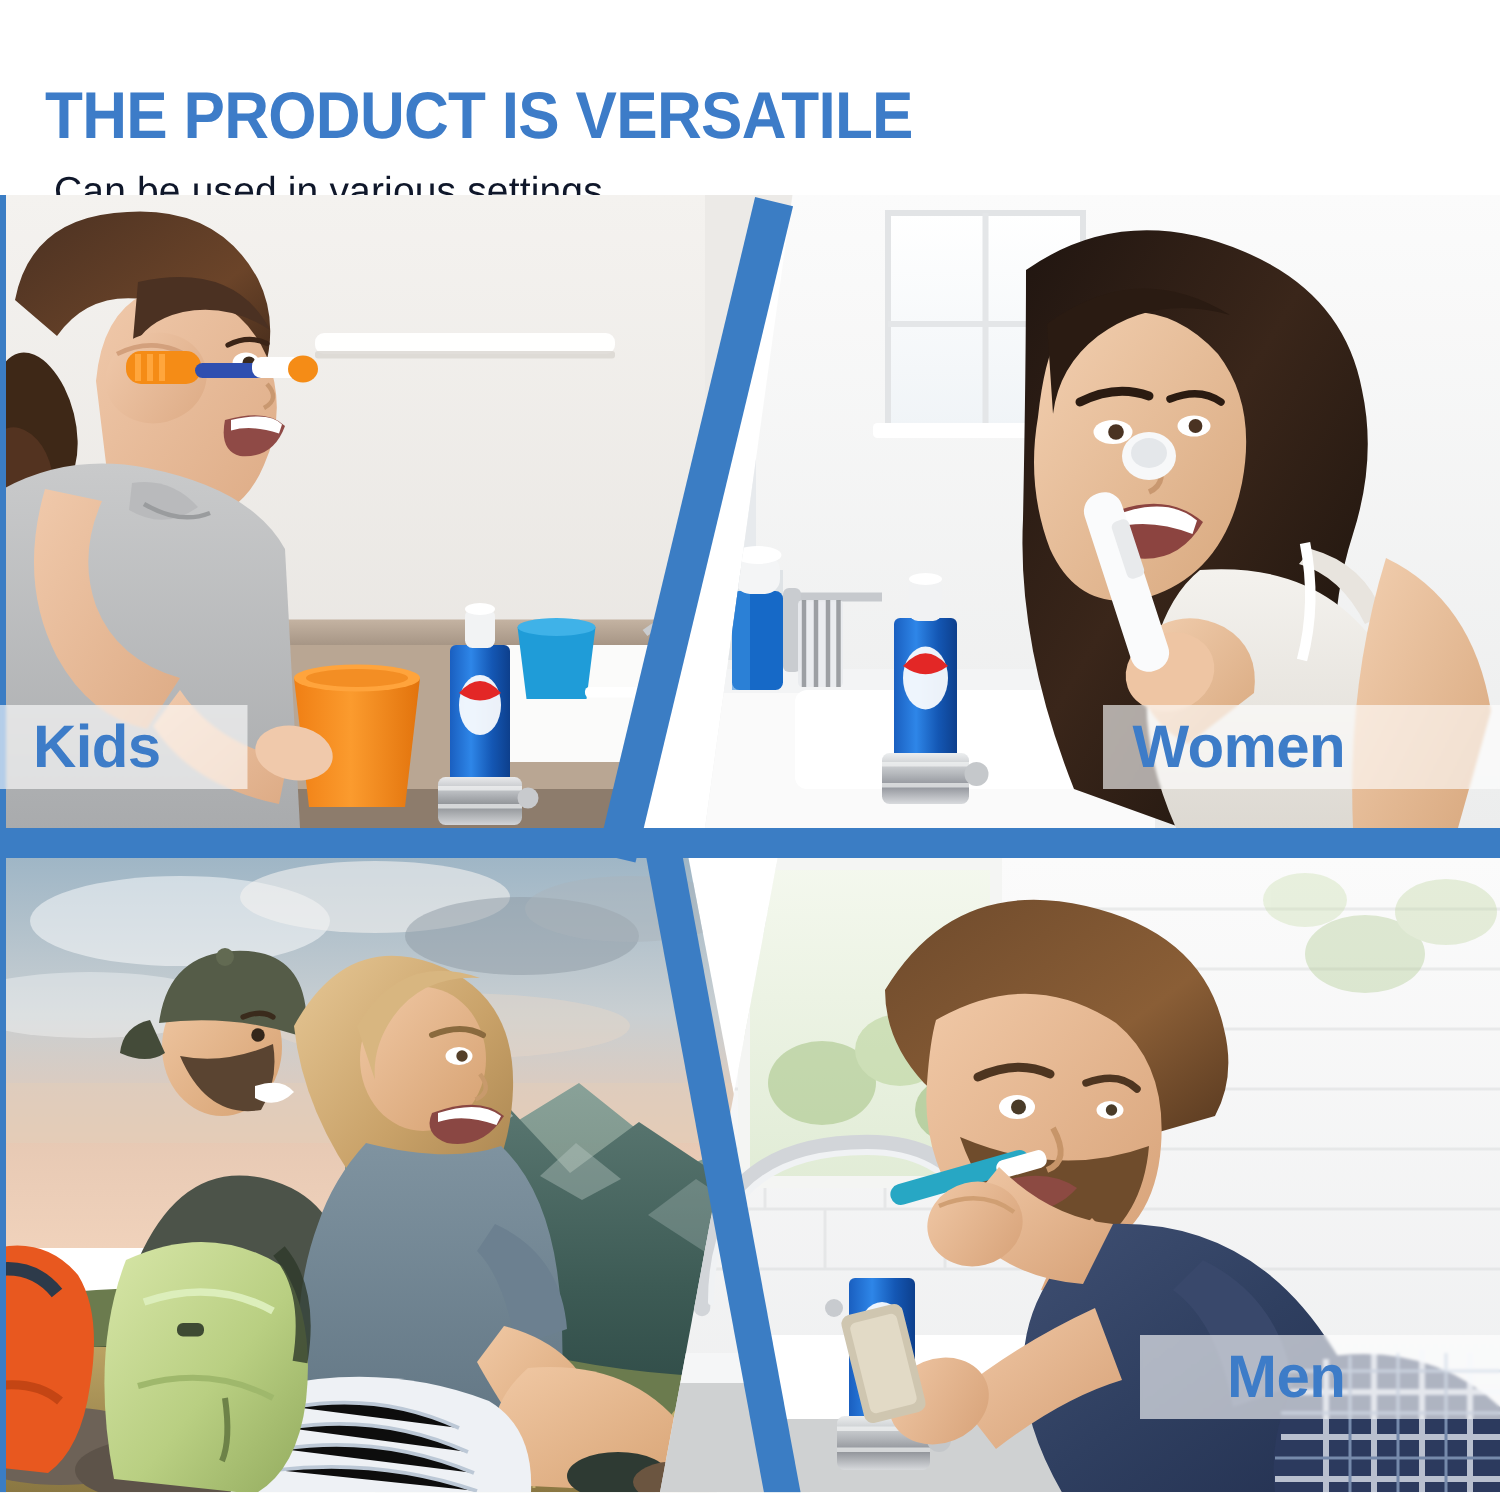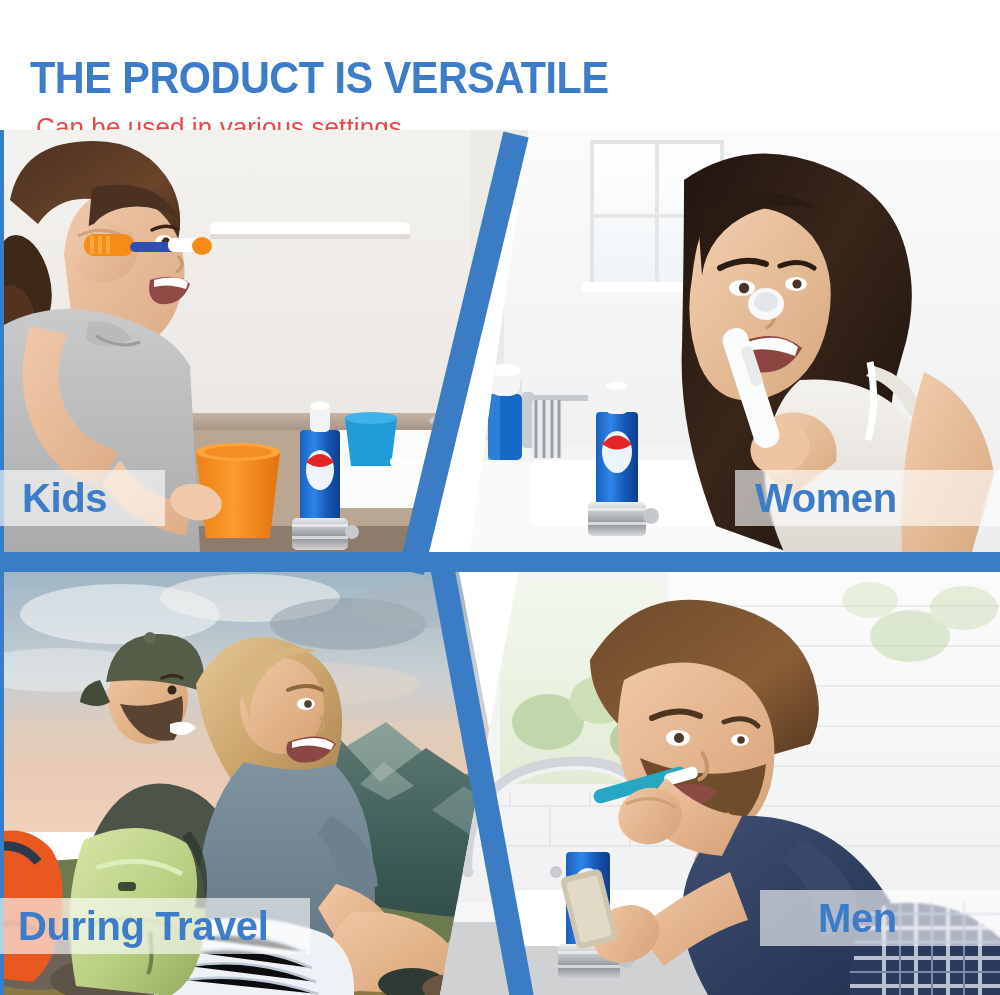--- a/index.html
+++ b/index.html
@@ -40,21 +40,21 @@
     transform-origin: left center;
     white-space: nowrap;
   }
   .subtitle {
     position: absolute;
     left: 36px;
     top: 77px;
     font-family: "Liberation Sans", sans-serif;
     font-size: 26px;
     font-weight: 400;
-    color: #ef4444;
+    color: #0f172a;
     letter-spacing: 0.1px;
     white-space: nowrap;
     text-align: right;
   }
 
   
   .collage {
     position: absolute;
     left: 0;
     top: 130px;
@@ -722,21 +722,18 @@
     <div class="divider-diag-top"></div>
     <div class="divider-diag-bottom"></div>
     <div class="edge-left"></div>
 
     <div class="caption cap-kids">
       <span>Kids</span>
     </div>
     <div class="caption cap-women">
       <span>Women</span>
     </div>
-    <div class="caption cap-travel">
-      <span>During Travel</span>
-    </div>
     <div class="caption cap-men">
       <span>Men</span>
     </div>
 
   </div>
 </div>
 
 </body></html>

